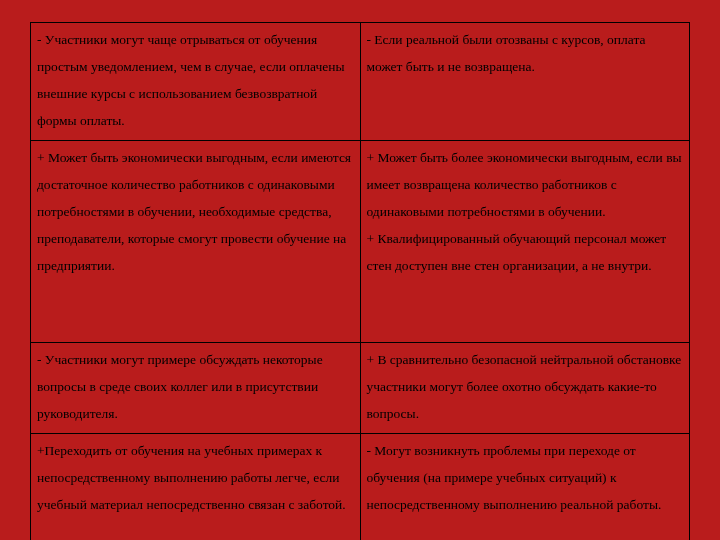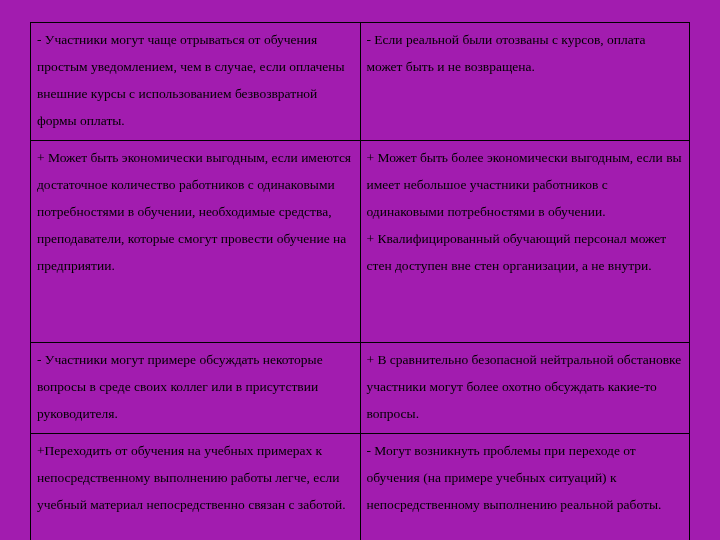--- a/index.html
+++ b/index.html
@@ -4,21 +4,21 @@
 <style>
   html, body {
     margin: 0;
     padding: 0;
     background: #ffffff;
   }
   .slide {
     position: relative;
     width: 720px;
     height: 540px;
-    background: #a21caf;
+    background: #b91c1c;
     overflow: hidden;
     font-family: "Liberation Serif", serif;
   }
   table.cmp {
     position: absolute;
     left: 30px;
     top: 22px;
     width: 660px;
     border-collapse: collapse;
     table-layout: fixed;
@@ -54,21 +54,21 @@
         </td>
         <td>
           <p>- Если реальной были отозваны с курсов, оплата может быть и не возвращена.</p>
         </td>
       </tr>
       <tr class="r2">
         <td>
           <p>+ Может быть экономически выгодным, если имеются достаточное количество работников с одинаковыми потребностями в обучении, необходимые средства, преподаватели, которые смогут провести обучение на предприятии.</p>
         </td>
         <td>
-          <p>+ Может быть более экономически выгодным, если вы имеет небольшое участники работников с одинаковыми потребностями в обучении.</p>
+          <p>+ Может быть более экономически выгодным, если вы имеет возвращена количество работников с одинаковыми потребностями в обучении.</p>
           <p>+ Квалифицированный обучающий персонал может стен доступен вне стен организации, а не внутри.</p>
         </td>
       </tr>
       <tr class="r3">
         <td>
           <p>- Участники могут примере обсуждать некоторые вопросы в среде своих коллег или в присутствии руководителя.</p>
         </td>
         <td>
           <p>+ В сравнительно безопасной нейтральной обстановке участники могут более охотно обсуждать какие-то вопросы.</p>
         </td>

